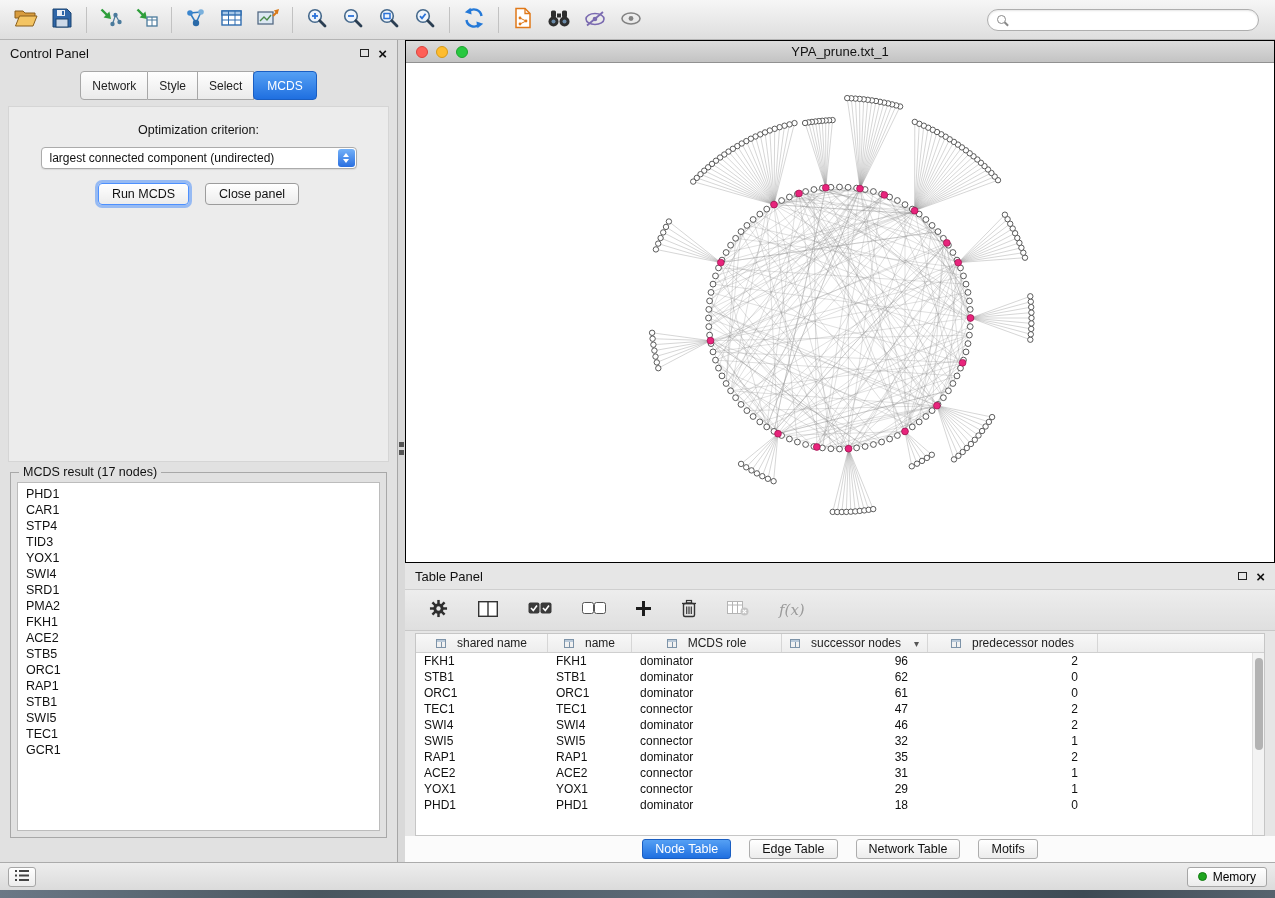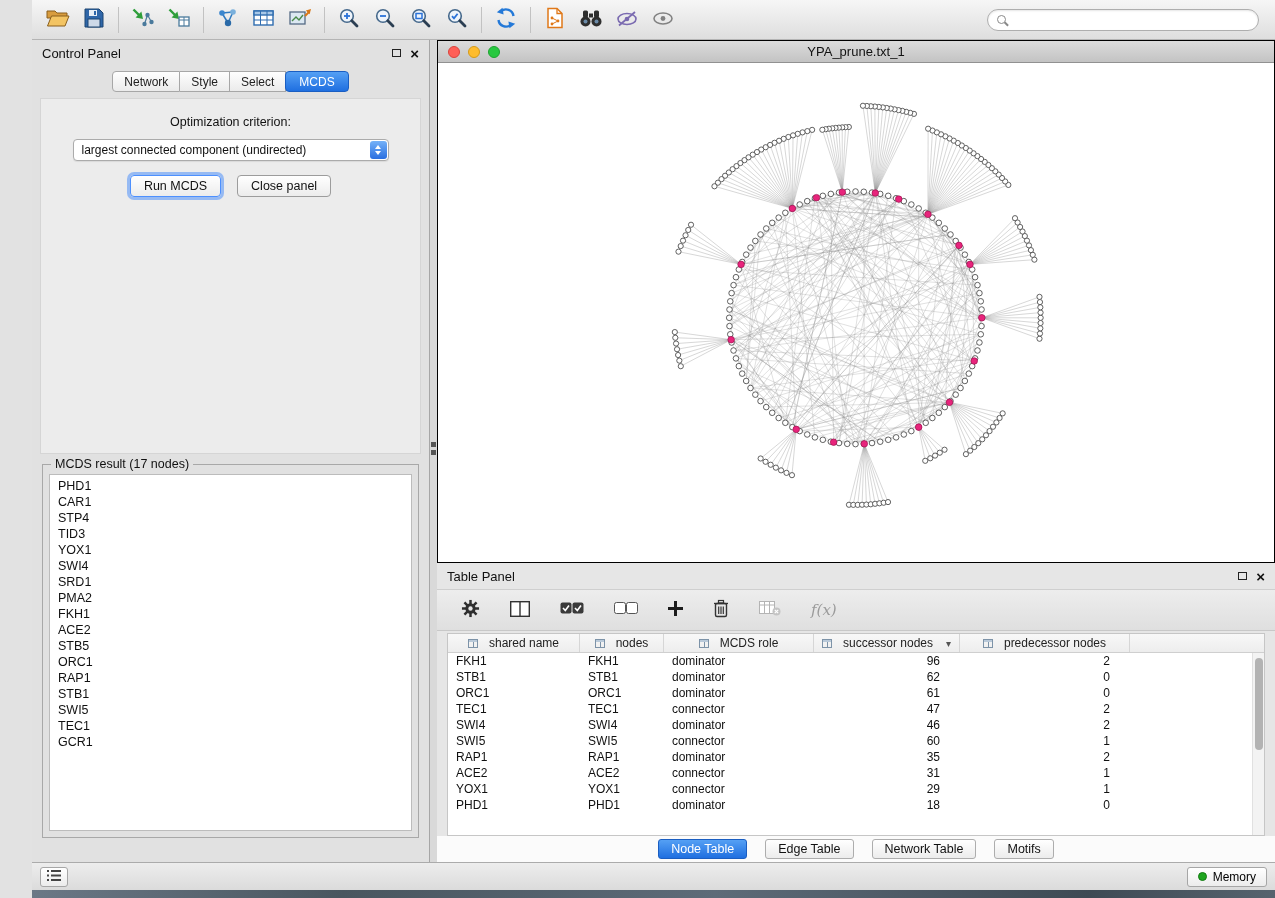--- a/index.html
+++ b/index.html
@@ -1,18 +1,18 @@
 <!DOCTYPE html>
 <html><head>
 <meta charset="utf-8">
 <style>
   *{box-sizing:border-box;margin:0;padding:0;}
   html,body{width:1275px;height:898px;overflow:hidden;}
   body{font-family:"Liberation Sans",sans-serif;background:#e2e2e2;color:#111;}
-  .app{width:1275px;height:898px;display:flex;flex-direction:column;padding-left:32px;}
+  .app{width:1275px;height:898px;display:flex;flex-direction:column;}
 
   
   .toolbar{height:40px;flex:none;display:flex;align-items:center;padding:0 8px;
     background:linear-gradient(#f6f6f6,#dedede);border-bottom:1px solid #b4b4b4;}
   .tbtn{width:36px;height:30px;border:none;background:transparent;display:flex;align-items:center;justify-content:center;cursor:pointer;}
   .tsep{width:1px;height:26px;background:#c2c2c2;margin:0 6px;flex:none;}
   .search{margin-left:auto;margin-right:8px;width:272px;height:22px;background:#fff;border:1px solid #aeaeae;
     border-radius:12px;display:flex;align-items:center;padding:0 9px;box-shadow:inset 0 1px 2px rgba(0,0,0,.10);}
   .mag{width:9px;height:9px;border:1.6px solid #8a8a8a;border-radius:50%;position:relative;flex:none;margin-right:6px;}
   .mag::after{content:"";position:absolute;width:5px;height:1.6px;background:#8a8a8a;right:-4px;bottom:-2px;transform:rotate(45deg);}
@@ -21,21 +21,21 @@
   
   .main{height:822px;flex:none;display:flex;}
 
   
   .control-panel{width:398px;flex:none;background:#e1e1e1;border-right:1px solid #a6a6a6;display:flex;flex-direction:column;}
   .panel-header{height:26px;flex:none;display:flex;align-items:center;padding:0 10px;font-size:13px;}
   .win-btns{margin-left:auto;display:flex;align-items:center;gap:9px;}
   .float-icon{width:9px;height:8px;border:1.6px solid #222;display:inline-block;}
   .close-icon{font-size:15px;font-weight:bold;color:#111;line-height:1;}
   .cp-tabs{display:flex;justify-content:center;margin-top:5px;flex:none;}
-  .cp-tab{font:12px "Liberation Sans",sans-serif;height:21px;padding:0 11px;cursor:pointer;
+  .cp-tab{font:12px "Liberation Sans",sans-serif;height:29px;padding:0 11px;cursor:pointer;
     background:linear-gradient(#fefefe,#ebebeb);border:1px solid #a7a7a7;border-left:none;color:#222;}
   .cp-tab:first-child{border-left:1px solid #a7a7a7;border-radius:4px 0 0 4px;}
   .cp-tab.active{background:linear-gradient(#55a0f4,#1f6fe0);color:#fff;border:1px solid #1a5ec2;border-radius:4px;padding:0 13px;margin-left:-1px;text-align:center;}
   .cp-card{flex:none;height:356px;margin:6px 8px 0;background:#ececec;border:1px solid #d5d5d5;
     display:flex;flex-direction:column;align-items:center;}
   .opt-label{margin-top:16px;font-size:12.5px;}
   .combo{margin-top:10px;width:316px;height:22px;background:#fff;border:1px solid #ababab;border-radius:4px;
     display:flex;align-items:center;cursor:pointer;box-shadow:0 1px 1px rgba(0,0,0,.08);}
   .combo-text{flex:1;font-size:12px;padding-left:8px;white-space:nowrap;overflow:hidden;}
   .combo-btn{width:17px;height:18px;margin-right:1px;border-radius:3px;flex:none;
@@ -1083,21 +1083,21 @@
           </button>
         </div>
         <div class="tbl-wrap">
           <div class="thead">
               <div class="th col0">
                 <span class="th-ico"></span>
                 <span class="th-lab">shared name</span>
               </div>
               <div class="th col1">
                 <span class="th-ico"></span>
-                <span class="th-lab">nodes</span>
+                <span class="th-lab">name</span>
               </div>
               <div class="th col2">
                 <span class="th-ico"></span>
                 <span class="th-lab">MCDS role</span>
               </div>
               <div class="th col3">
                 <span class="th-ico"></span>
                 <span class="th-lab">successor nodes</span>
                 <span class="th-chev">▾</span>
               </div>
@@ -1145,21 +1145,21 @@
                 <div class="td col1">SWI4</div>
                 <div class="td col2">dominator</div>
                 <div class="td col3 num">46</div>
                 <div class="td col4 num">2</div>
                 <div class="td colf"></div>
               </div>
               <div class="tr">
                 <div class="td col0">SWI5</div>
                 <div class="td col1">SWI5</div>
                 <div class="td col2">connector</div>
-                <div class="td col3 num">60</div>
+                <div class="td col3 num">32</div>
                 <div class="td col4 num">1</div>
                 <div class="td colf"></div>
               </div>
               <div class="tr">
                 <div class="td col0">RAP1</div>
                 <div class="td col1">RAP1</div>
                 <div class="td col2">dominator</div>
                 <div class="td col3 num">35</div>
                 <div class="td col4 num">2</div>
                 <div class="td colf"></div>

